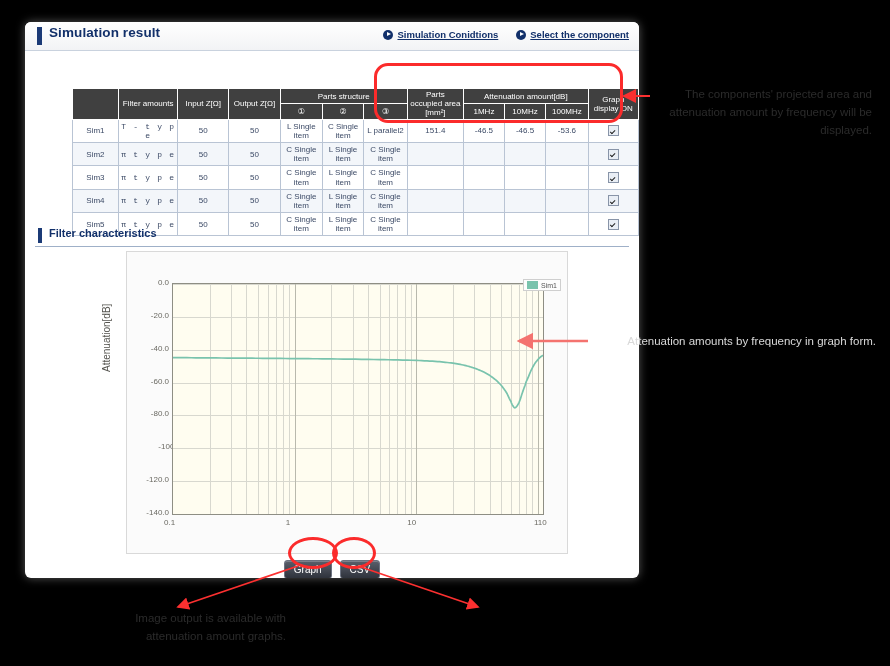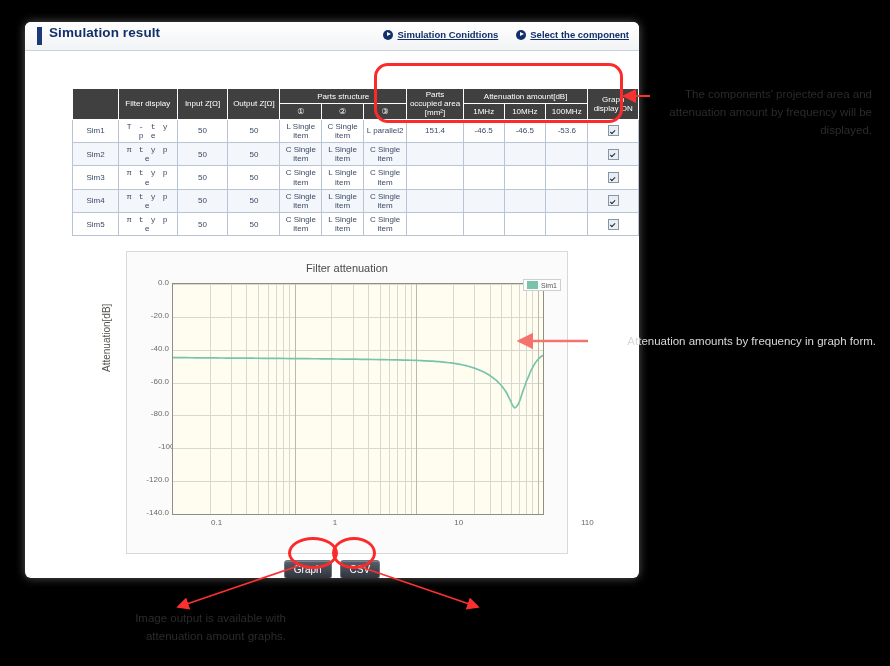--- a/index.html
+++ b/index.html
@@ -97,21 +97,21 @@
     font-size:10px;color:#55544f;white-space:nowrap;
   }
   #xlabel{
     position:absolute;left:45px;top:282px;width:370px;text-align:center;
     font-size:11px;color:#55544f;
   }
   .ytick{
     position:absolute;right:0;width:42px;text-align:right;
     font-size:8px;color:#6b6a63;
   }
-  .xtick{position:absolute;font-size:8px;color:#6b6a63;margin-left:47px;}
+  .xtick{position:absolute;font-size:8px;color:#6b6a63;}
   #legend{
     position:absolute;right:6px;top:27px;
     border:1px solid #cfcfcf;background:#fdfdfd;padding:1px 3px;
     display:flex;align-items:center;gap:3px;
   }
   #legend .sw{width:11px;height:8px;background:#79c3ad;display:block;}
   #legend .lb{font-size:7px;color:#555;}
 
   
   #btn-row{position:absolute;left:0;top:538px;width:614px;display:flex;justify-content:center;gap:8px;}
@@ -151,21 +151,21 @@
         <span>Select the component</span>
       </div>
     </div>
   </div>
 
   <div id="result-table-wrap">
     <table class="rt">
       <thead>
         <tr>
           <th rowspan="2"></th>
-          <th rowspan="2">Filter display</th>
+          <th rowspan="2">Filter amounts</th>
           <th rowspan="2">Input Z[Ω]</th>
           <th rowspan="2">Output Z[Ω]</th>
           <th colspan="3">Parts structure</th>
           <th rowspan="2">Parts occupied area [mm²]</th>
           <th colspan="3">Attenuation amount[dB]</th>
           <th rowspan="2">Graph display ON</th>
         </tr>
         <tr>
           <th>①</th>
           <th>②</th>
@@ -243,23 +243,27 @@
             <td class="area"></td>
             <td class="att"></td>
             <td class="att"></td>
             <td class="att"></td>
             <td class="gd"><span class="cb"></span></td>
           </tr>
         </tbody>
     </table>
   </div>
 
+  <div id="fc-head">
+    <div class="bar"></div>
+    <div class="title">Filter characteristics</div>
+    <div class="rule"></div>
+  </div>
 
   <div id="chart-card">
-    <div id="chart-title">Filter attenuation</div>
     <div id="ylabel">Attenuation[dB]</div>
     <div id="yticks-holder">
         <div class="ytick" style="top: 26px; left: 0px;">0.0</div>
         <div class="ytick" style="top: 58.8571px; left: 0px;">-20.0</div>
         <div class="ytick" style="top: 91.7143px; left: 0px;">-40.0</div>
         <div class="ytick" style="top: 124.571px; left: 0px;">-60.0</div>
         <div class="ytick" style="top: 157.429px; left: 0px;">-80.0</div>
         <div class="ytick" style="top: 190.286px; left: 12px;">-100.0</div>
         <div class="ytick" style="top: 223.143px; left: 0px;">-120.0</div>
         <div class="ytick" style="top: 256px; left: 0px;">-140.0</div>

